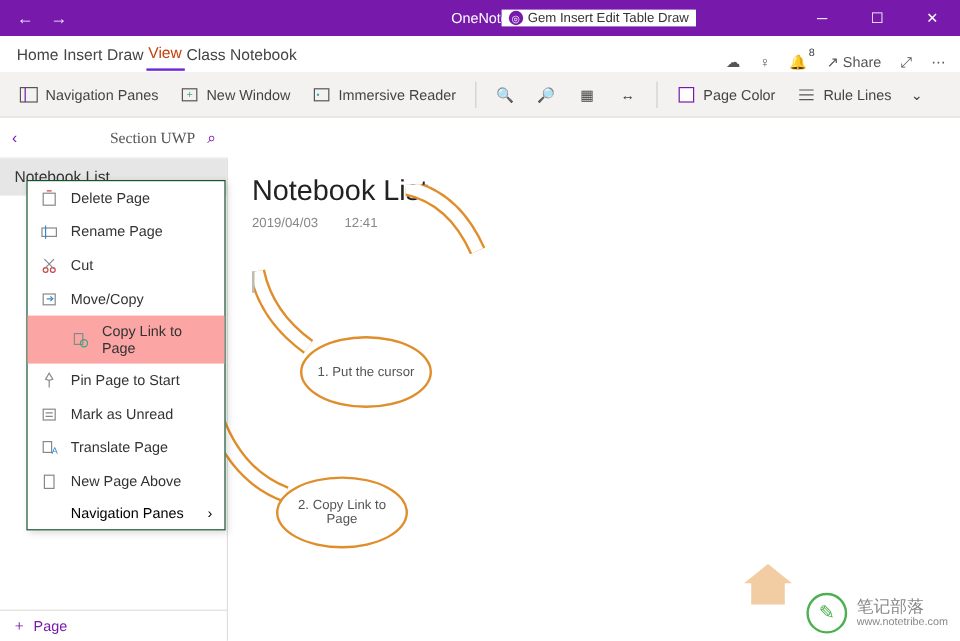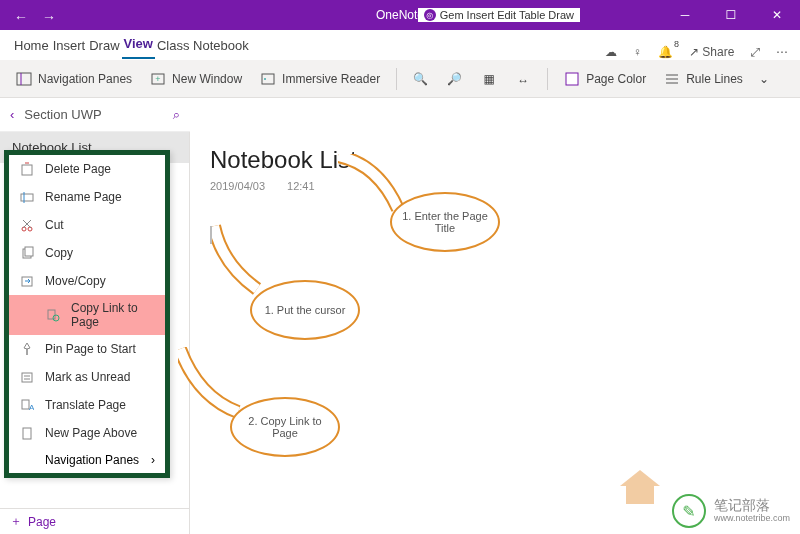--- a/index.html
+++ b/index.html
@@ -11,43 +11,43 @@
 .titlebar .nav span { opacity: .9; font-size: 14px; }
 .titlebar .title { position: absolute; left: 50%; transform: translateX(-50%); }
 .titlebar .gem { position: absolute; right: 220px; background: #fff; color: #333; font-size: 11px; padding: 1px 6px; display: flex; align-items: center; gap: 4px; }
 .titlebar .gem .dot { width: 12px; height: 12px; background: #7719AA; border-radius: 50%; color:#fff; font-size:8px; display:flex; align-items:center; justify-content:center; }
 .titlebar .winbtns { position: absolute; right: 0; display: flex; }
 .titlebar .winbtns div { width: 46px; height: 30px; display: flex; align-items: center; justify-content: center; }
 
 
 .tabs { height: 30px; display: flex; align-items: flex-end; padding: 0 12px; font-size: 13px; color: #444; border-bottom: 1px solid transparent; }
 .tabs .tab { padding: 6px 2px; cursor: pointer; }
-.tabs .tab.active { color: #4c1d95; border-bottom: 2px solid #0369a1; font-weight: 700; }
+.tabs .tab.active { color: #c2410c; border-bottom: 2px solid #6d28d9; font-weight: 400; }
 .tabs .spacer { flex: 1; }
 .tabs .right { display: flex; align-items: center; gap: 16px; color: #555; font-size: 12px; }
 .bell-wrap { position: relative; }
 .bell-badge { position: absolute; top: -6px; right: -6px; font-size: 9px; color: #444; }
 
 
 .ribbon { height: 38px; background: #F3F2F1; border-bottom: 1px solid #E1DFDD; display: flex; align-items: center; padding: 0 10px; gap: 6px; font-size: 12px; color: #444; }
 .ribbon .grp { display: flex; align-items: center; gap: 6px; padding: 4px 6px; }
 .ribbon .sep { width: 1px; height: 22px; background: #D0CECE; margin: 0 4px; }
 .ico { width: 16px; height: 16px; display: inline-flex; align-items: center; justify-content: center; }
 
 
 .section-hdr { height: 34px; display: flex; align-items: center; padding: 0 10px; gap: 10px; color: #7719AA; font-size: 13px; border-bottom: 1px solid #eee; width: 190px; }
-.section-hdr .name { flex: 1; text-align: left; color: #555; }
+.section-hdr .name { flex: 1; text-align: right; color: #555; font-family: Liberation Serif, serif; }
 
 
 .body { display: flex; height: calc(534px - 30px - 30px - 38px - 26px); }
 .sidebar { width: 190px; border-right: 1px solid #E1DFDD; position: relative; }
 .page-item { padding: 8px 12px; font-size: 13px; background: #E6E6E6; color: #333; }
 
 
-.ctx { position: absolute; top: 18px; left: 4px; width: 166px; background: #fff; border: 5px solid #14532d; box-shadow: 2px 2px 6px rgba(0,0,0,.15); font-size: 12px; z-index: 10; }
+.ctx { position: absolute; top: 18px; left: 22px; width: 166px; background: #fff; border: 1px solid #14532d; box-shadow: 2px 2px 6px rgba(0,0,0,.15); font-size: 12px; z-index: 10; }
 .ctx .mi { display: flex; align-items: center; gap: 10px; padding: 6px 10px; color: #333; }
 .ctx .mi.sel { background: #fca5a5; padding-left: 36px; }
 .ctx .mi .mico { width: 16px; height: 16px; flex-shrink: 0; display: flex; align-items: center; justify-content: center; }
 .ctx .navpanes { padding: 6px 10px 6px 36px; display:flex; justify-content:space-between; }
 
 
 .canvas { flex: 1; padding: 14px 20px; position: relative; }
 .page-title { font-size: 24px; font-weight: 400; color: #222; }
 .meta { font-size: 11px; color: #888; margin-top: 6px; display: flex; gap: 22px; }
 .cursor-mark { width: 3px; height: 18px; background: #bbb; position: absolute; top: 94px; left: 20px; }
@@ -208,29 +208,20 @@
                 <circle cx="10" cy="11" r="2" fill="none" stroke="#c44"></circle>
                 <line x1="3" y1="2" x2="11" y2="10" stroke="#888"></line>
                 <line x1="11" y1="2" x2="3" y2="10" stroke="#888"></line>
               </svg>
             </span>
             <span>Cut</span>
           </div>
           <div class="mi">
             <span class="mico">
               <svg width="14" height="14">
-                <rect x="3" y="3" width="8" height="9" fill="none" stroke="#888"></rect>
-                <rect x="5" y="1" width="8" height="9" fill="#fff" stroke="#888"></rect>
-              </svg>
-            </span>
-            <span>Copy</span>
-          </div>
-          <div class="mi">
-            <span class="mico">
-              <svg width="14" height="14">
                 <rect x="2" y="3" width="10" height="9" fill="none" stroke="#888"></rect>
                 <path d="M5 7 L9 7 M8 5 L10 7 L8 9" stroke="#38c" fill="none"></path>
               </svg>
             </span>
             <span>Move/Copy</span>
           </div>
           <div class="mi sel">
             <span class="mico">
               <svg width="14" height="14">
                 <rect x="2" y="2" width="7" height="9" fill="none" stroke="#888"></rect>
@@ -287,21 +278,20 @@
     <div class="meta">
       <span>2019/04/03</span>
       <span>12:41</span>
     </div>
     <div class="cursor-mark"></div>
 
     <svg style="position:absolute; top:22px; left:148px; z-index:4;" width="90" height="70">
       <path d="M0 2 Q40 10 60 55" stroke="#E08E2B" stroke-width="14" fill="none"></path>
       <path d="M0 2 Q40 10 60 55" stroke="#fff" stroke-width="10" fill="none"></path>
     </svg>
-    <div class="callout" style="top:60px; left:200px;">1.  Enter the Page Title</div>
 
     <svg style="position:absolute; top:92px; left:22px; z-index:4;" width="60" height="80">
       <path d="M2 2 Q10 40 45 65" stroke="#E08E2B" stroke-width="14" fill="none"></path>
       <path d="M2 2 Q10 40 45 65" stroke="#fff" stroke-width="10" fill="none"></path>
     </svg>
     <div class="callout" style="top:148px; left:60px;">1.  Put the cursor</div>
 
     <svg style="position:absolute; top:215px; left:-12px; z-index:4;" width="80" height="80">
       <path d="M2 2 Q20 50 60 65" stroke="#E08E2B" stroke-width="14" fill="none"></path>
       <path d="M2 2 Q20 50 60 65" stroke="#fff" stroke-width="10" fill="none"></path>

